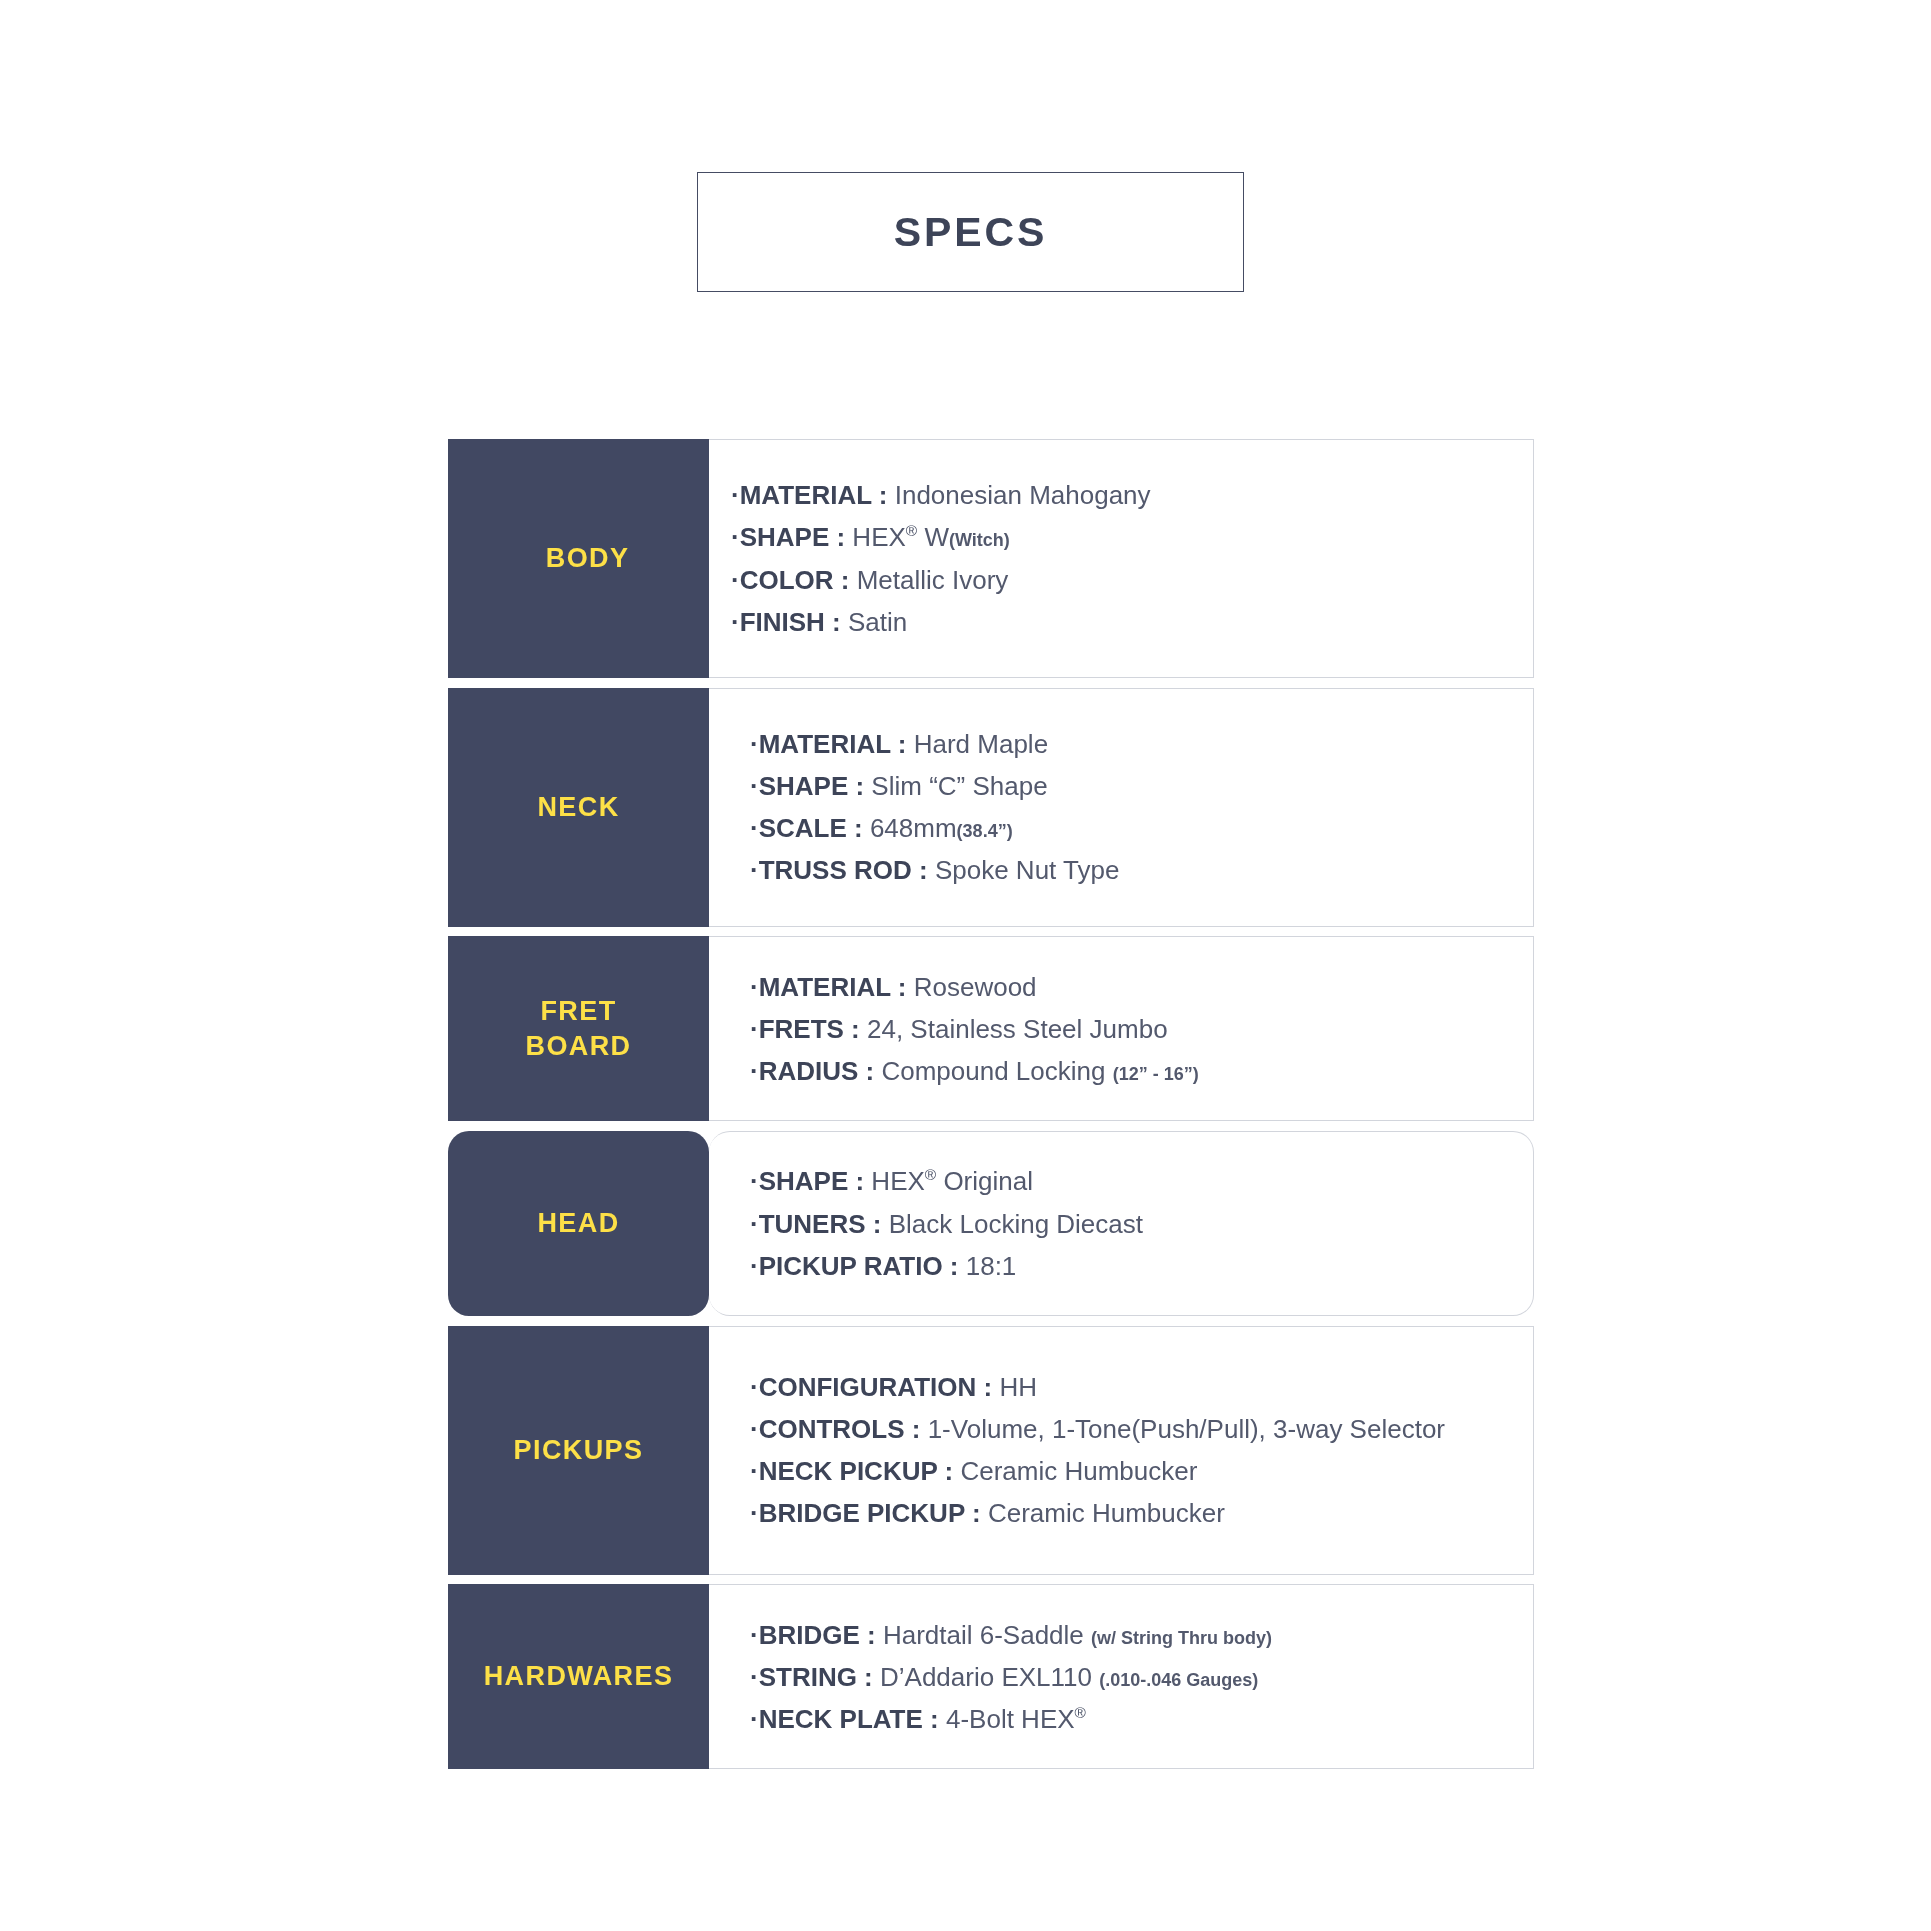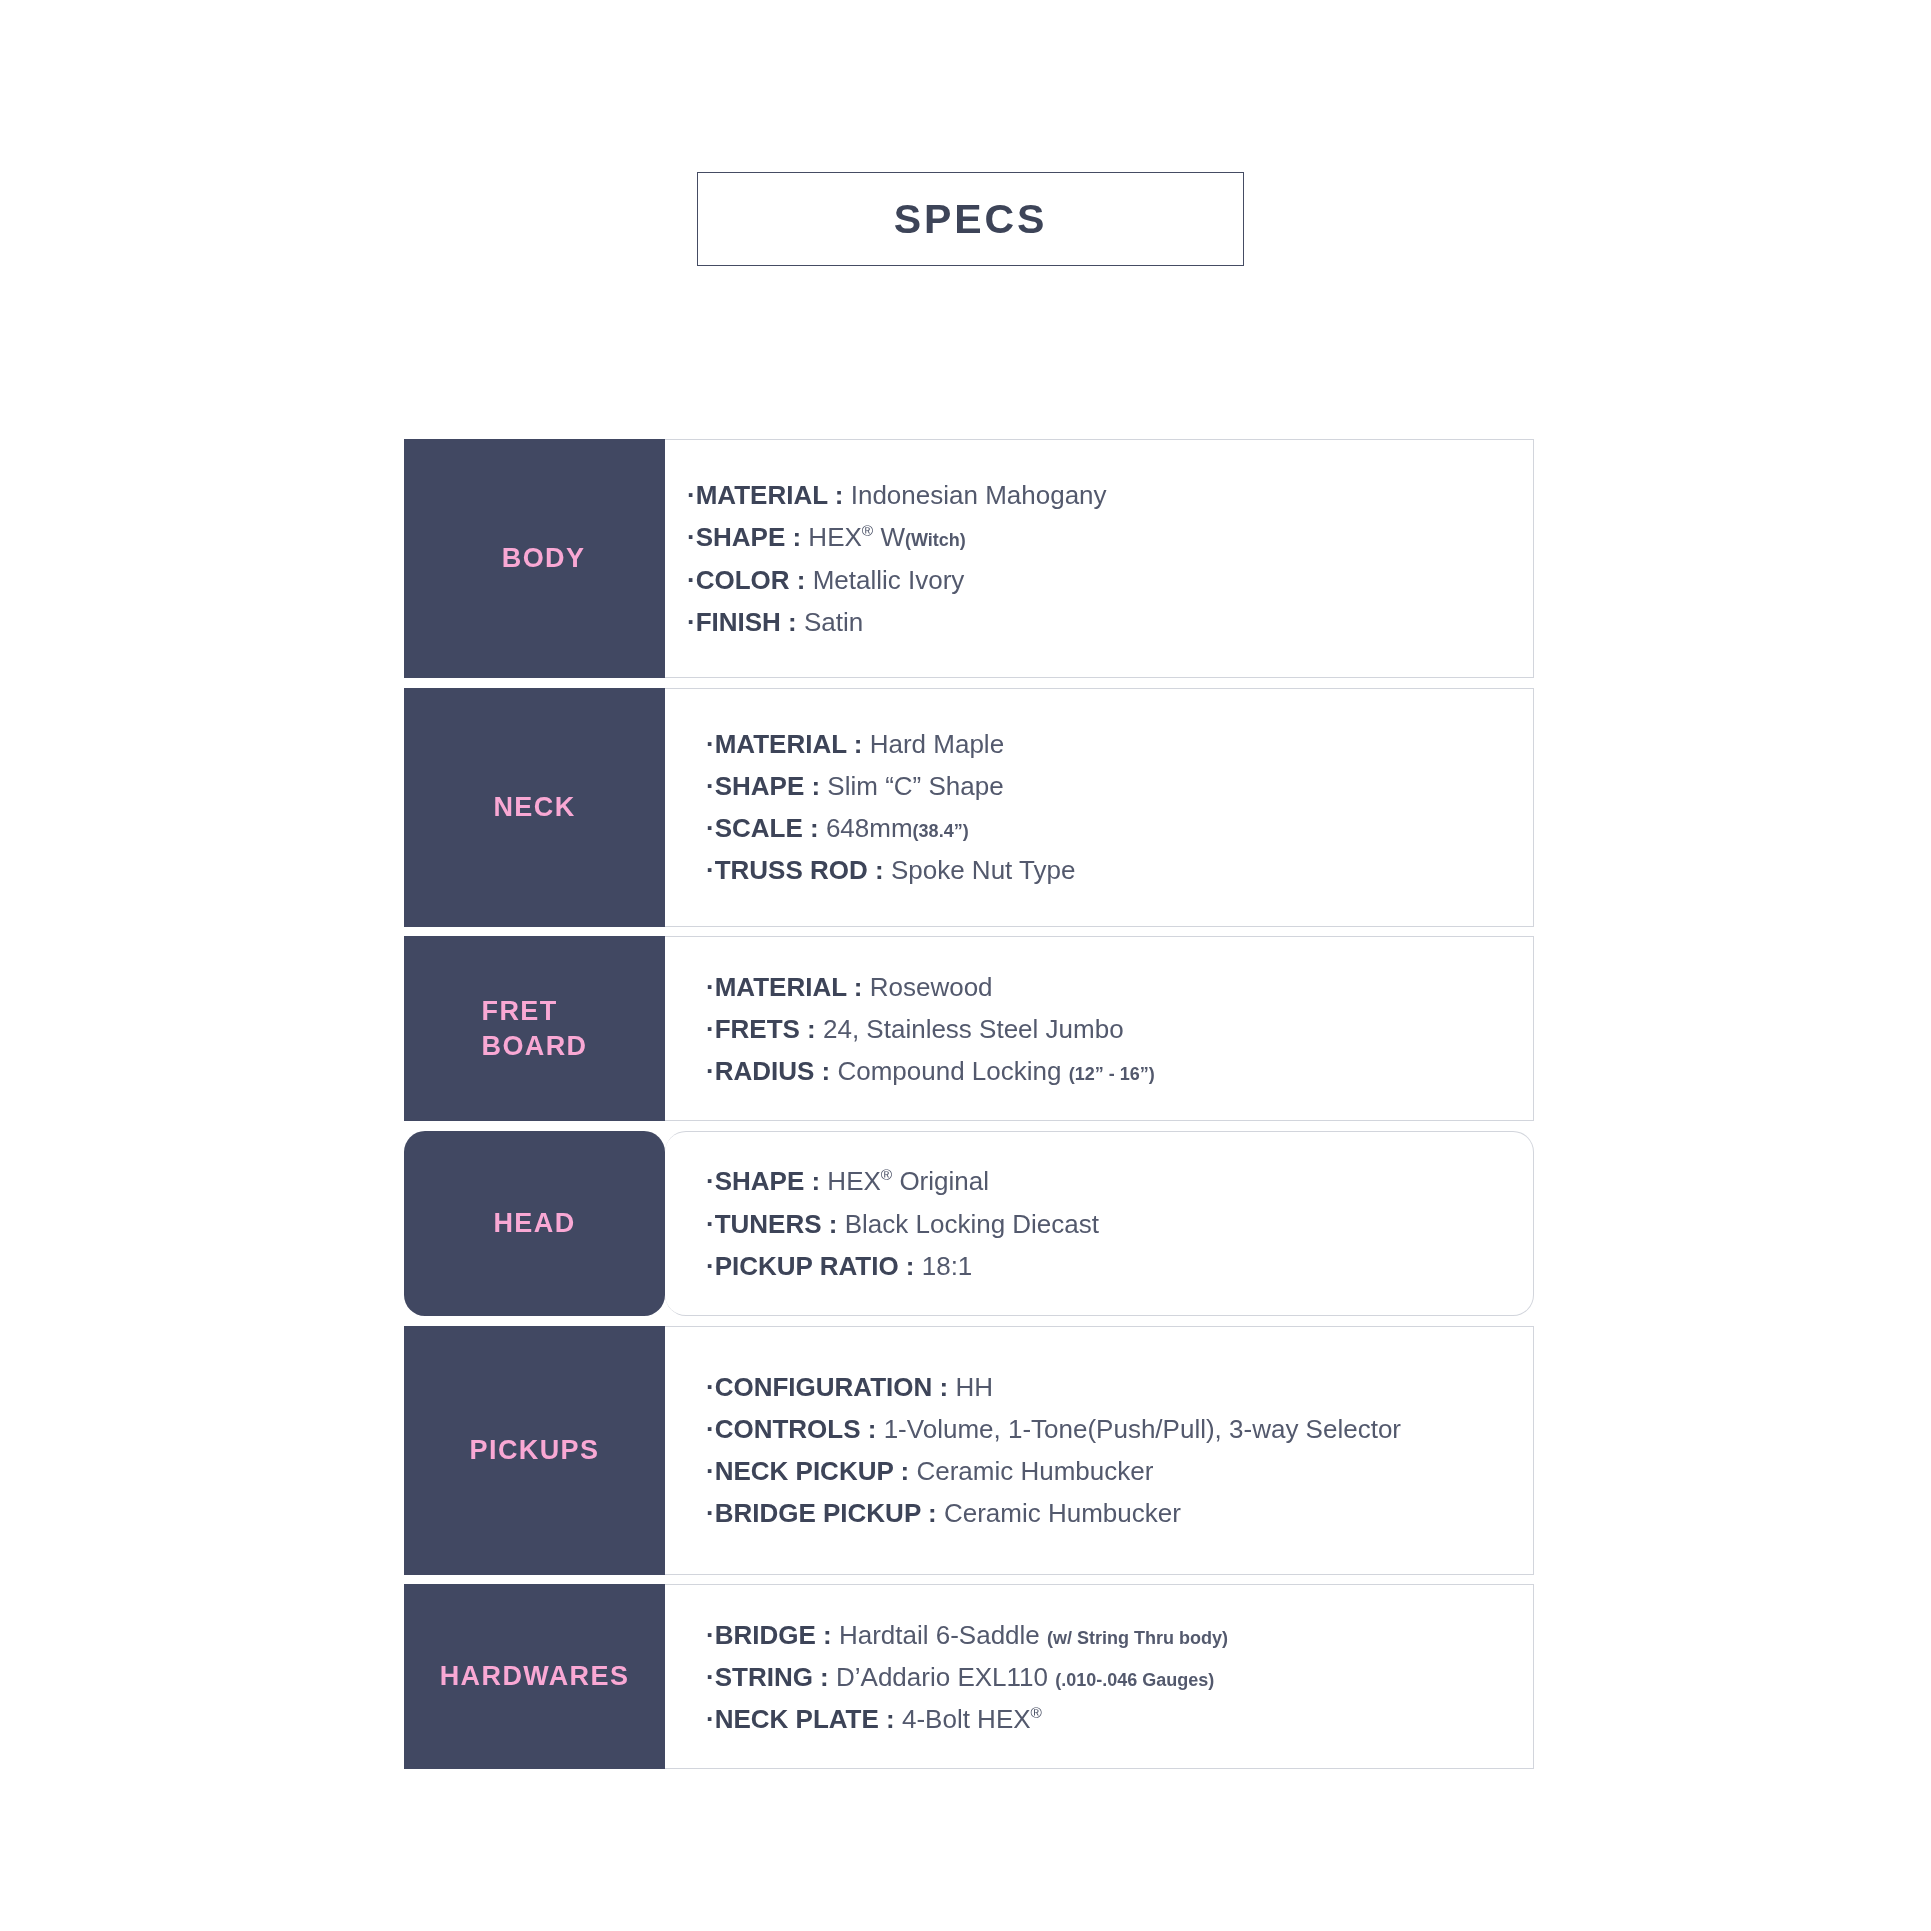--- a/index.html
+++ b/index.html
@@ -19,21 +19,21 @@
     width: 1931px;
     height: 1931px;
     box-sizing: border-box;
   }
   
   .title-box {
     position: absolute;
     left: 697px;
     top: 172px;
     width: 547px;
-    height: 94px;
+    height: 120px;
     border: 1.9px solid #454c63;
     box-sizing: border-box;
     display: flex;
     align-items: center;
     justify-content: center;
   }
   .title-box .title-text {
     font-size: 41px;
     font-weight: bold;
     letter-spacing: 2.9px;
@@ -49,31 +49,32 @@
   .spec-row {
     display: flex;
     align-items: stretch;
     margin-bottom: 9.7px;
     background: #ffffff;
   }
   .spec-label {
     width: 261px;
     flex: 0 0 261px;
     background: #414862;
-    color: #f9a8d4;
+    color: #fde047;
     display: flex;
     align-items: center;
     justify-content: center;
-    text-align: left;
+    text-align: center;
     font-size: 27px;
     font-weight: bold;
     letter-spacing: 1.4px;
     line-height: 1.3;
     box-sizing: border-box;
     padding: 9.7px 3.9px;
+    margin-left: 44px;
   }
   .spec-label span { display: block; }
   .spec-body {
     flex: 1 1 auto;
     border: 1px solid #d2d5dc;
     border-left: none;
     box-sizing: border-box;
     padding: 25px 0 25px 41px;
     display: flex;
     flex-direction: column;

